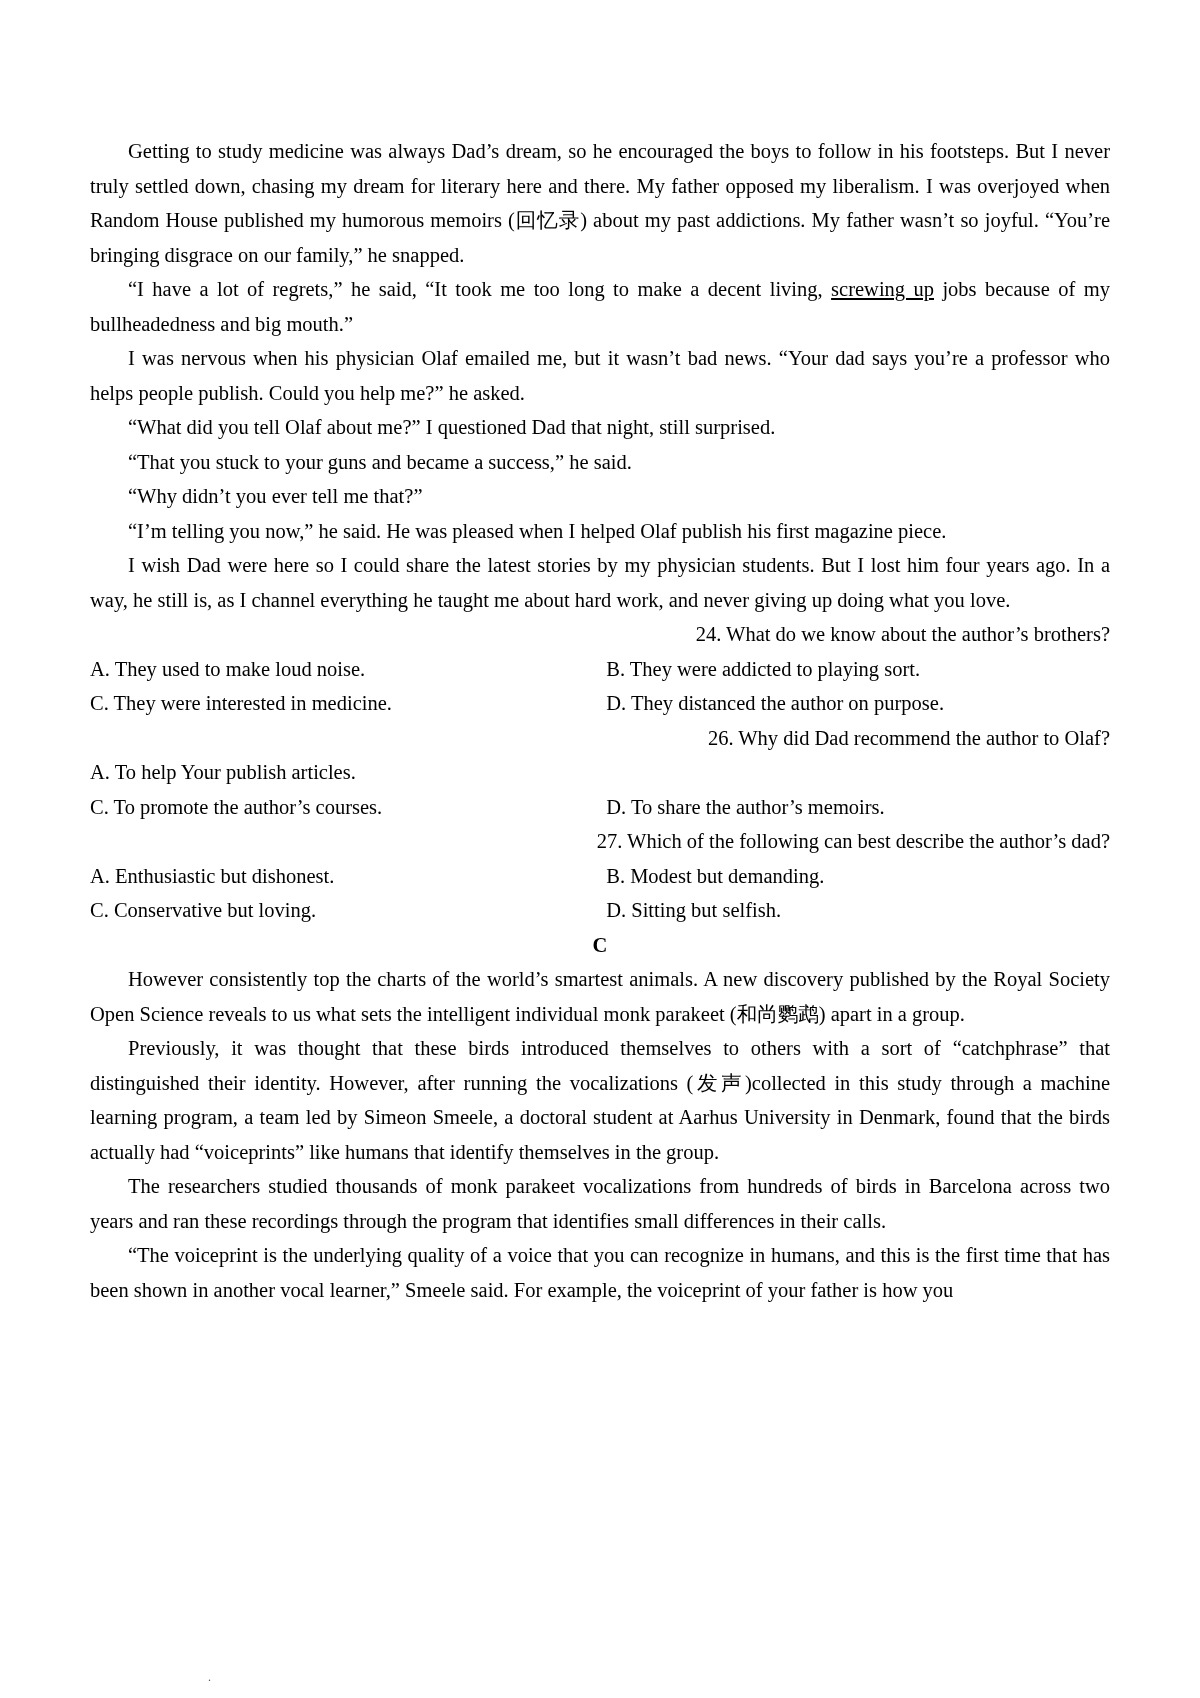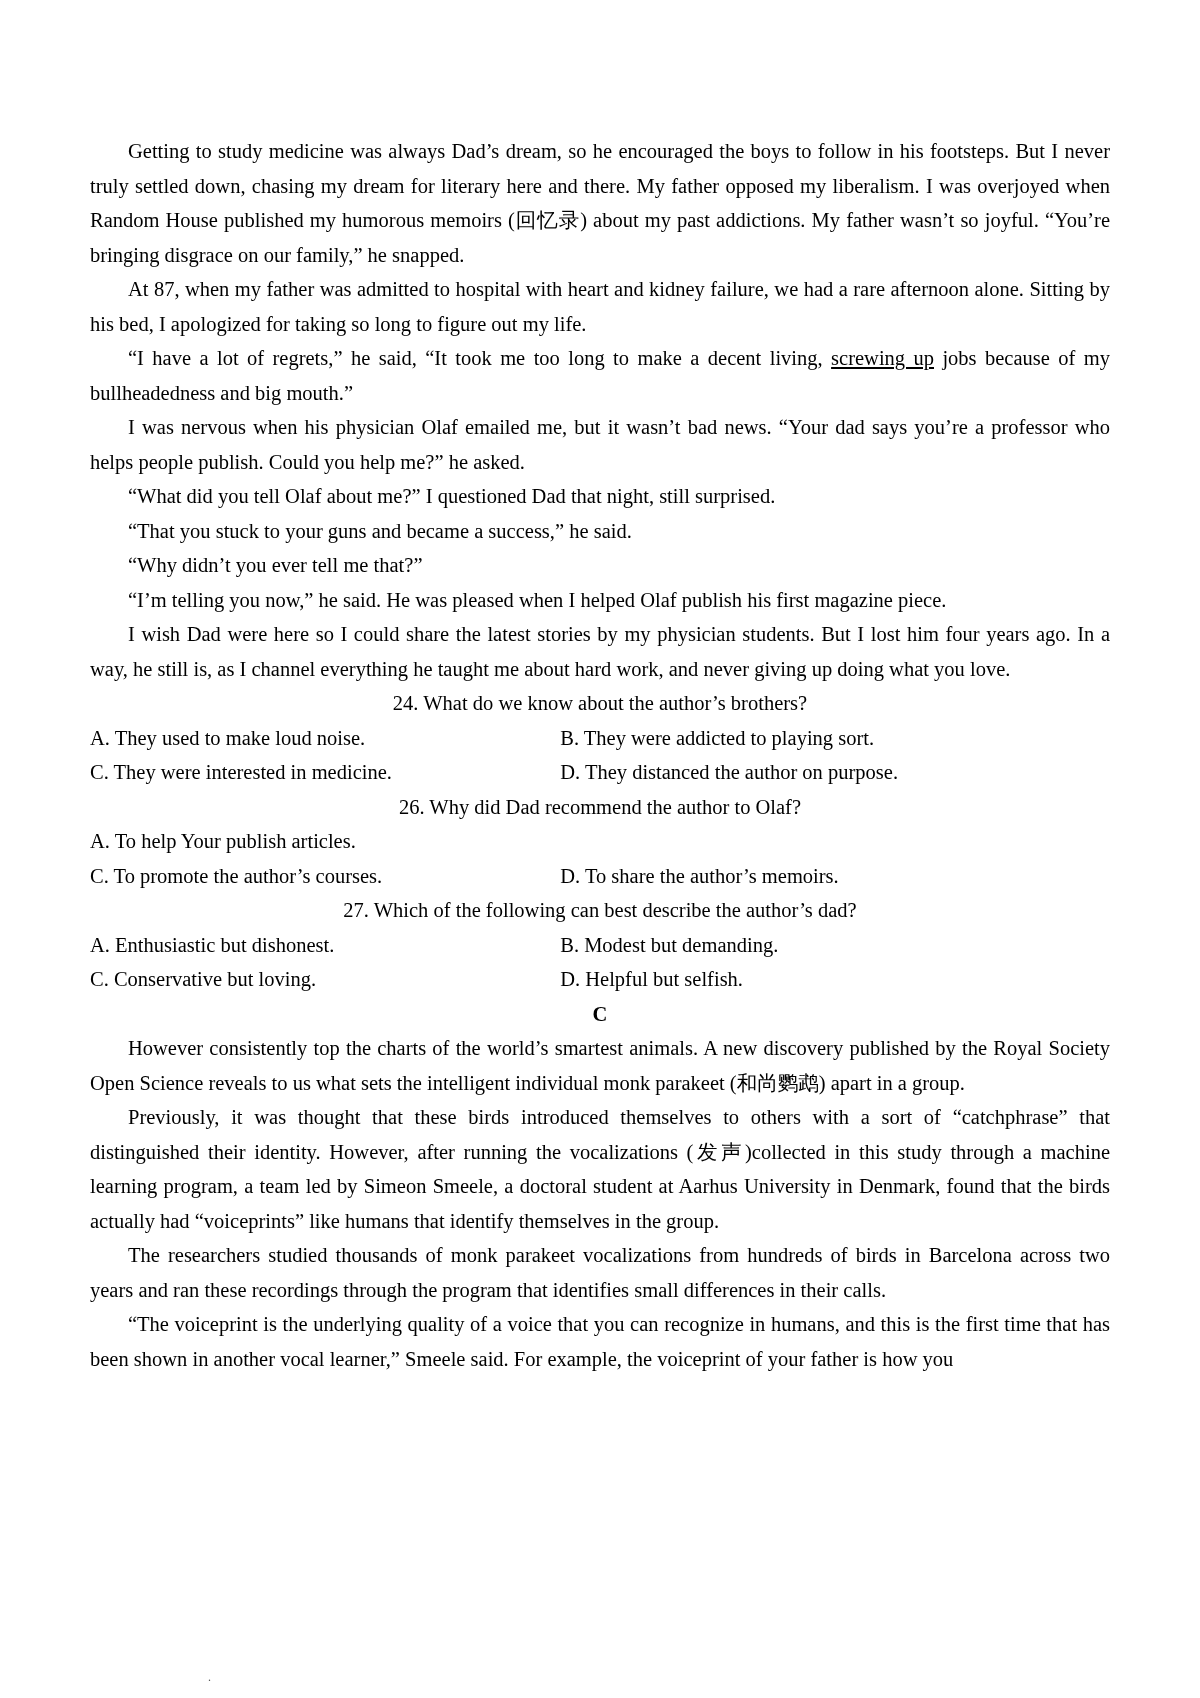--- a/index.html
+++ b/index.html
@@ -15,24 +15,25 @@
     font-size: 20.5px;
     line-height: 34.5px;
     padding: 122px 90px 0 90px;
     overflow: hidden;
   }
   p { margin: 0; }
   .para {
     text-align: justify;
     text-indent: 38px;
   }
-  .q-text { text-align: center; }
+  .q-text { text-align: right; }
   .opt-row-2 {
     display: grid;
     grid-template-columns: 46.1% auto;
+    gap: 46px;
   }
   .opt-row-4 {
     display: grid;
     grid-template-columns: 23% 23.1% 26.7% auto;
   }
   .opt { display: block; white-space: nowrap; overflow: hidden; }
   .section-head {
     text-align: center;
     font-weight: bold;
   }
@@ -44,21 +45,20 @@
     font-size: 12px;
     color: #555555;
   }
 </style>
 </head>
 <body>
 
 <div class="page">
 
   <p class="para">Getting to study medicine was always Dad’s dream, so he encouraged the boys to follow in his footsteps. But I never truly settled down, chasing my dream for literary here and there. My father opposed my liberalism. I was overjoyed when Random House published my humorous memoirs (回忆录) about my past addictions. My father wasn’t so joyful. “You’re bringing disgrace on our family,” he snapped.</p>
-  <p class="para">At 87, when my father was admitted to hospital with heart and kidney failure, we had a rare afternoon alone. Sitting by his bed, I apologized for taking so long to figure out my life.</p>
 
   <p class="para"><span>“I have a lot of regrets,” he said, “It took me too long to make a decent living, </span><span class="ul">screwing up</span><span> jobs because of my bullheadedness and big mouth.”</span></p>
 
   <p class="para">I was nervous when his physician Olaf emailed me, but it wasn’t bad news. “Your dad says you’re a professor who helps people publish. Could you help me?” he asked.</p>
   <p class="para">“What did you tell Olaf about me?” I questioned Dad that night, still surprised.</p>
   <p class="para">“That you stuck to your guns and became a success,” he said.</p>
   <p class="para">“Why didn’t you ever tell me that?”</p>
   <p class="para">“I’m telling you now,” he said. He was pleased when I helped Olaf publish his first magazine piece.</p>
   <p class="para">I wish Dad were here so I could share the latest stories by my physician students. But I lost him four years ago. In a way, he still is, as I channel everything he taught me about hard work, and never giving up doing what you love.</p>
 
@@ -89,21 +89,21 @@
   </div>
 
   <div class="question">
     <p class="q-text">27. Which of the following can best describe the author’s dad?</p>
     <div class="opt-row-2">
       <span class="opt">A. Enthusiastic but dishonest.</span>
       <span class="opt">B. Modest but demanding.</span>
     </div>
     <div class="opt-row-2">
       <span class="opt">C. Conservative but loving.</span>
-      <span class="opt">D. Helpful but selfish.</span>
+      <span class="opt">D. Sitting but selfish.</span>
     </div>
   </div>
 
   <p class="section-head">C</p>
   <p class="para">However consistently top the charts of the world’s smartest animals. A new discovery published by the Royal Society Open Science reveals to us what sets the intelligent individual monk parakeet (和尚鹦鹉) apart in a group.</p>
   <p class="para">Previously, it was thought that these birds introduced themselves to others with a sort of “catchphrase” that distinguished their identity. However, after running the vocalizations (发声)collected in this study through a machine learning program, a team led by Simeon Smeele, a doctoral student at Aarhus University in Denmark, found that the birds actually had “voiceprints” like humans that identify themselves in the group.</p>
   <p class="para">The researchers studied thousands of monk parakeet vocalizations from hundreds of birds in Barcelona across two years and ran these recordings through the program that identifies small differences in their calls.</p>
   <p class="para">“The voiceprint is the underlying quality of a voice that you can recognize in humans, and this is the first time that has been shown in another vocal learner,” Smeele said. For example, the voiceprint of your father is how you</p>
 
   <span class="stray-mark">.</span>

